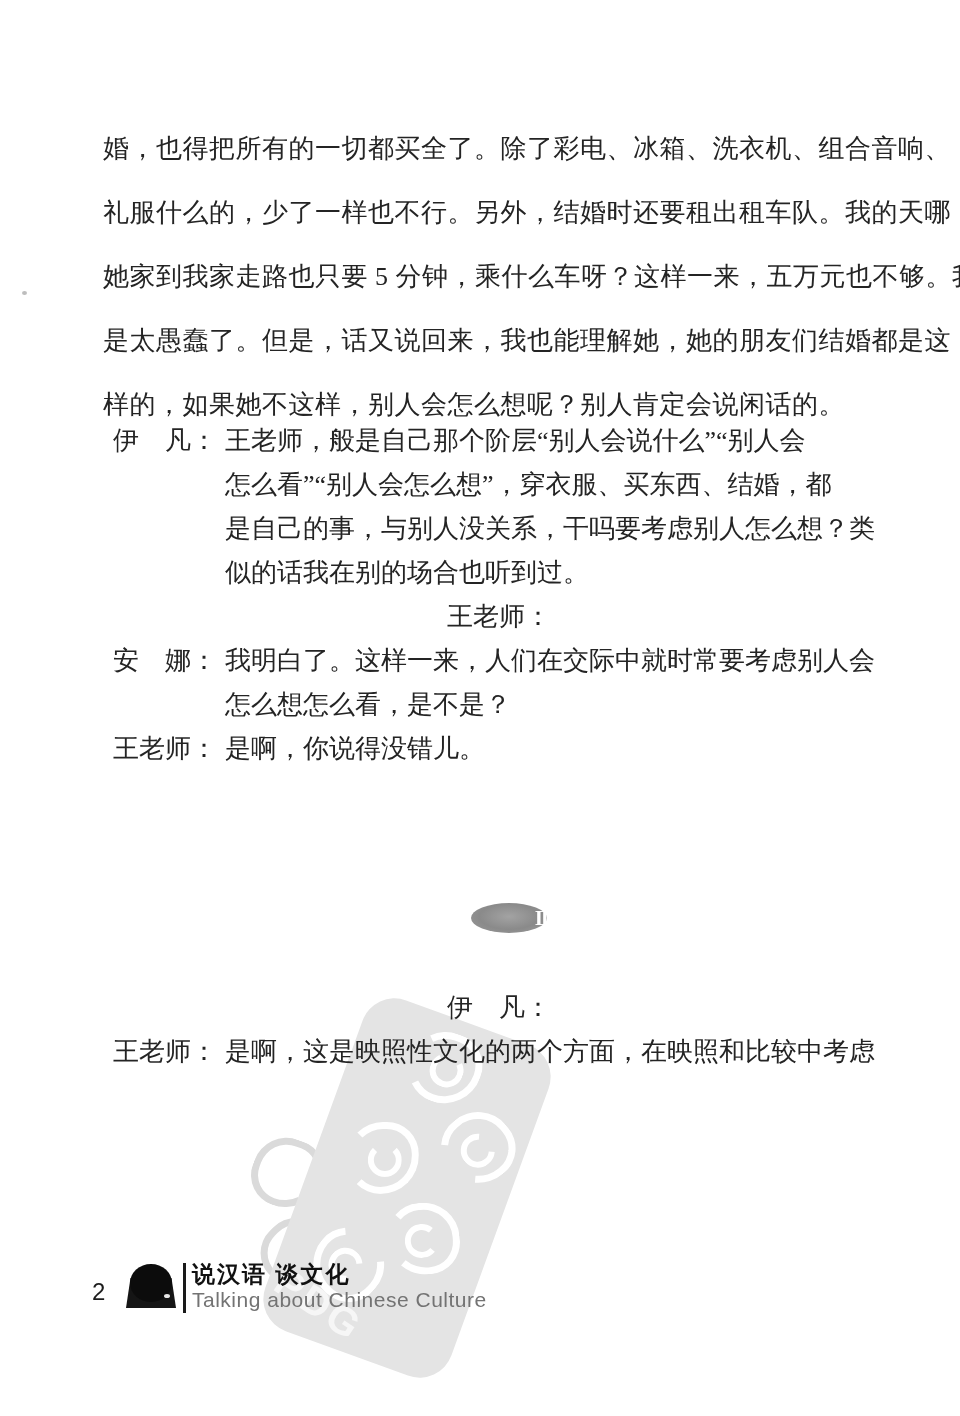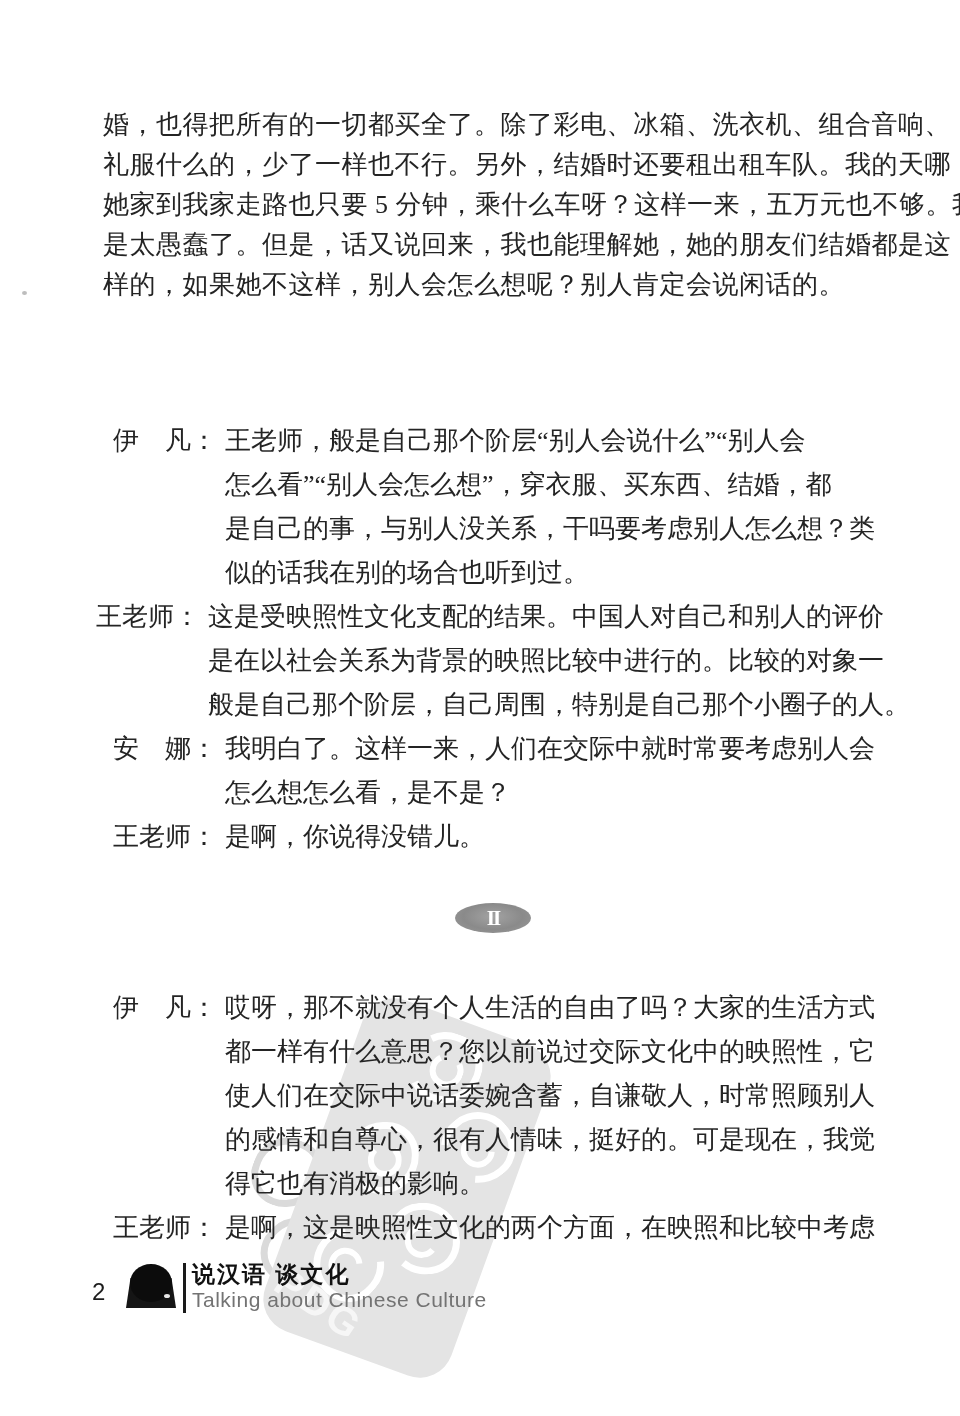--- a/index.html
+++ b/index.html
@@ -37,34 +37,34 @@
     border-right-color:transparent; transform:rotate(20deg); z-index:0;
   }
   .speck { position:absolute; left:22px; top:291px; width:5px; height:4px;
     background:#bdbdbd; border-radius:50%; z-index:0; }
   
   .textlayer { position:relative; z-index:1; }
   .intro {
     position:absolute; left:103px; top:105px; width:792px;
     font-size:26px; line-height:40px; letter-spacing:0.5px;
   }
-  .intro .pline { height:40px; white-space:nowrap; }
+  .intro .pline { height:40px; white-space:nowrap;margin-top:24px; }
   .dialogue { position:absolute; left:113px; font-size:26px; line-height:44px; }
   .dlg1 { top:419px; width:780px; }
   .dlg2 { top:986px; width:780px; }
   .entry { display:flex;justify-content:center; }
   .speaker { width:112px; flex:0 0 112px; white-space:nowrap; }
   .dlines { flex:1; }
   .dline { height:44px; white-space:nowrap; }
   
   .divider {
-    position:absolute; left:455px; top:903px; width:76px; height:30px;
+    position:absolute; left:471px; top:903px; width:76px; height:30px;
     border-radius:50%;
     background:radial-gradient(ellipse at 50% 45%, #a3a3a3 0%, #8a8a8a 55%, #9b9b9b 100%);
-    display:flex; align-items:center; justify-content:center; z-index:1;
+    display:flex; align-items:center; justify-content:flex-end; z-index:1;
   }
   .divider .numeral {
     color:#ffffff; font-family:"Liberation Serif",serif;
     font-weight:bold; font-size:21px; letter-spacing:-2px; line-height:1;
   }
   
   .footer { position:absolute; left:0; top:1255px; width:960px; height:70px; z-index:1;
     font-family:"Liberation Sans","DejaVu Sans",sans-serif; }
   .pagenum { position:absolute; left:92px; top:23px; font-size:24px; color:#1c1c1c; }
   .logo { position:absolute; left:126px; top:9px; width:50px; height:46px; }
@@ -126,25 +126,20 @@
         <div class="speaker">伊　凡：</div>
         <div class="dlines">
           <div class="dline">王老师，般是自己那个阶层“别人会说什么”“别人会</div>
           <div class="dline">怎么看”“别人会怎么想”，穿衣服、买东西、结婚，都</div>
           <div class="dline">是自己的事，与别人没关系，干吗要考虑别人怎么想？类</div>
           <div class="dline">似的话我在别的场合也听到过。</div>
         </div>
       </div>
       <div class="entry">
         <div class="speaker">王老师：</div>
-        <div class="dlines">
-          <div class="dline">这是受映照性文化支配的结果。中国人对自己和别人的评价</div>
-          <div class="dline">是在以社会关系为背景的映照比较中进行的。比较的对象一</div>
-          <div class="dline">般是自己那个阶层，自己周围，特别是自己那个小圈子的人。</div>
-        </div>
       </div>
       <div class="entry">
         <div class="speaker">安　娜：</div>
         <div class="dlines">
           <div class="dline">我明白了。这样一来，人们在交际中就时常要考虑别人会</div>
           <div class="dline">怎么想怎么看，是不是？</div>
         </div>
       </div>
       <div class="entry">
         <div class="speaker">王老师：</div>
@@ -154,27 +149,20 @@
       </div>
     </div>
 
     <div class="divider">
       <span class="numeral">II</span>
     </div>
 
     <div class="dialogue dlg2">
       <div class="entry">
         <div class="speaker">伊　凡：</div>
-        <div class="dlines">
-          <div class="dline">哎呀，那不就没有个人生活的自由了吗？大家的生活方式</div>
-          <div class="dline">都一样有什么意思？您以前说过交际文化中的映照性，它</div>
-          <div class="dline">使人们在交际中说话委婉含蓄，自谦敬人，时常照顾别人</div>
-          <div class="dline">的感情和自尊心，很有人情味，挺好的。可是现在，我觉</div>
-          <div class="dline">得它也有消极的影响。</div>
-        </div>
       </div>
       <div class="entry">
         <div class="speaker">王老师：</div>
         <div class="dlines">
           <div class="dline">是啊，这是映照性文化的两个方面，在映照和比较中考虑</div>
         </div>
       </div>
     </div>
 
     <div class="footer">

